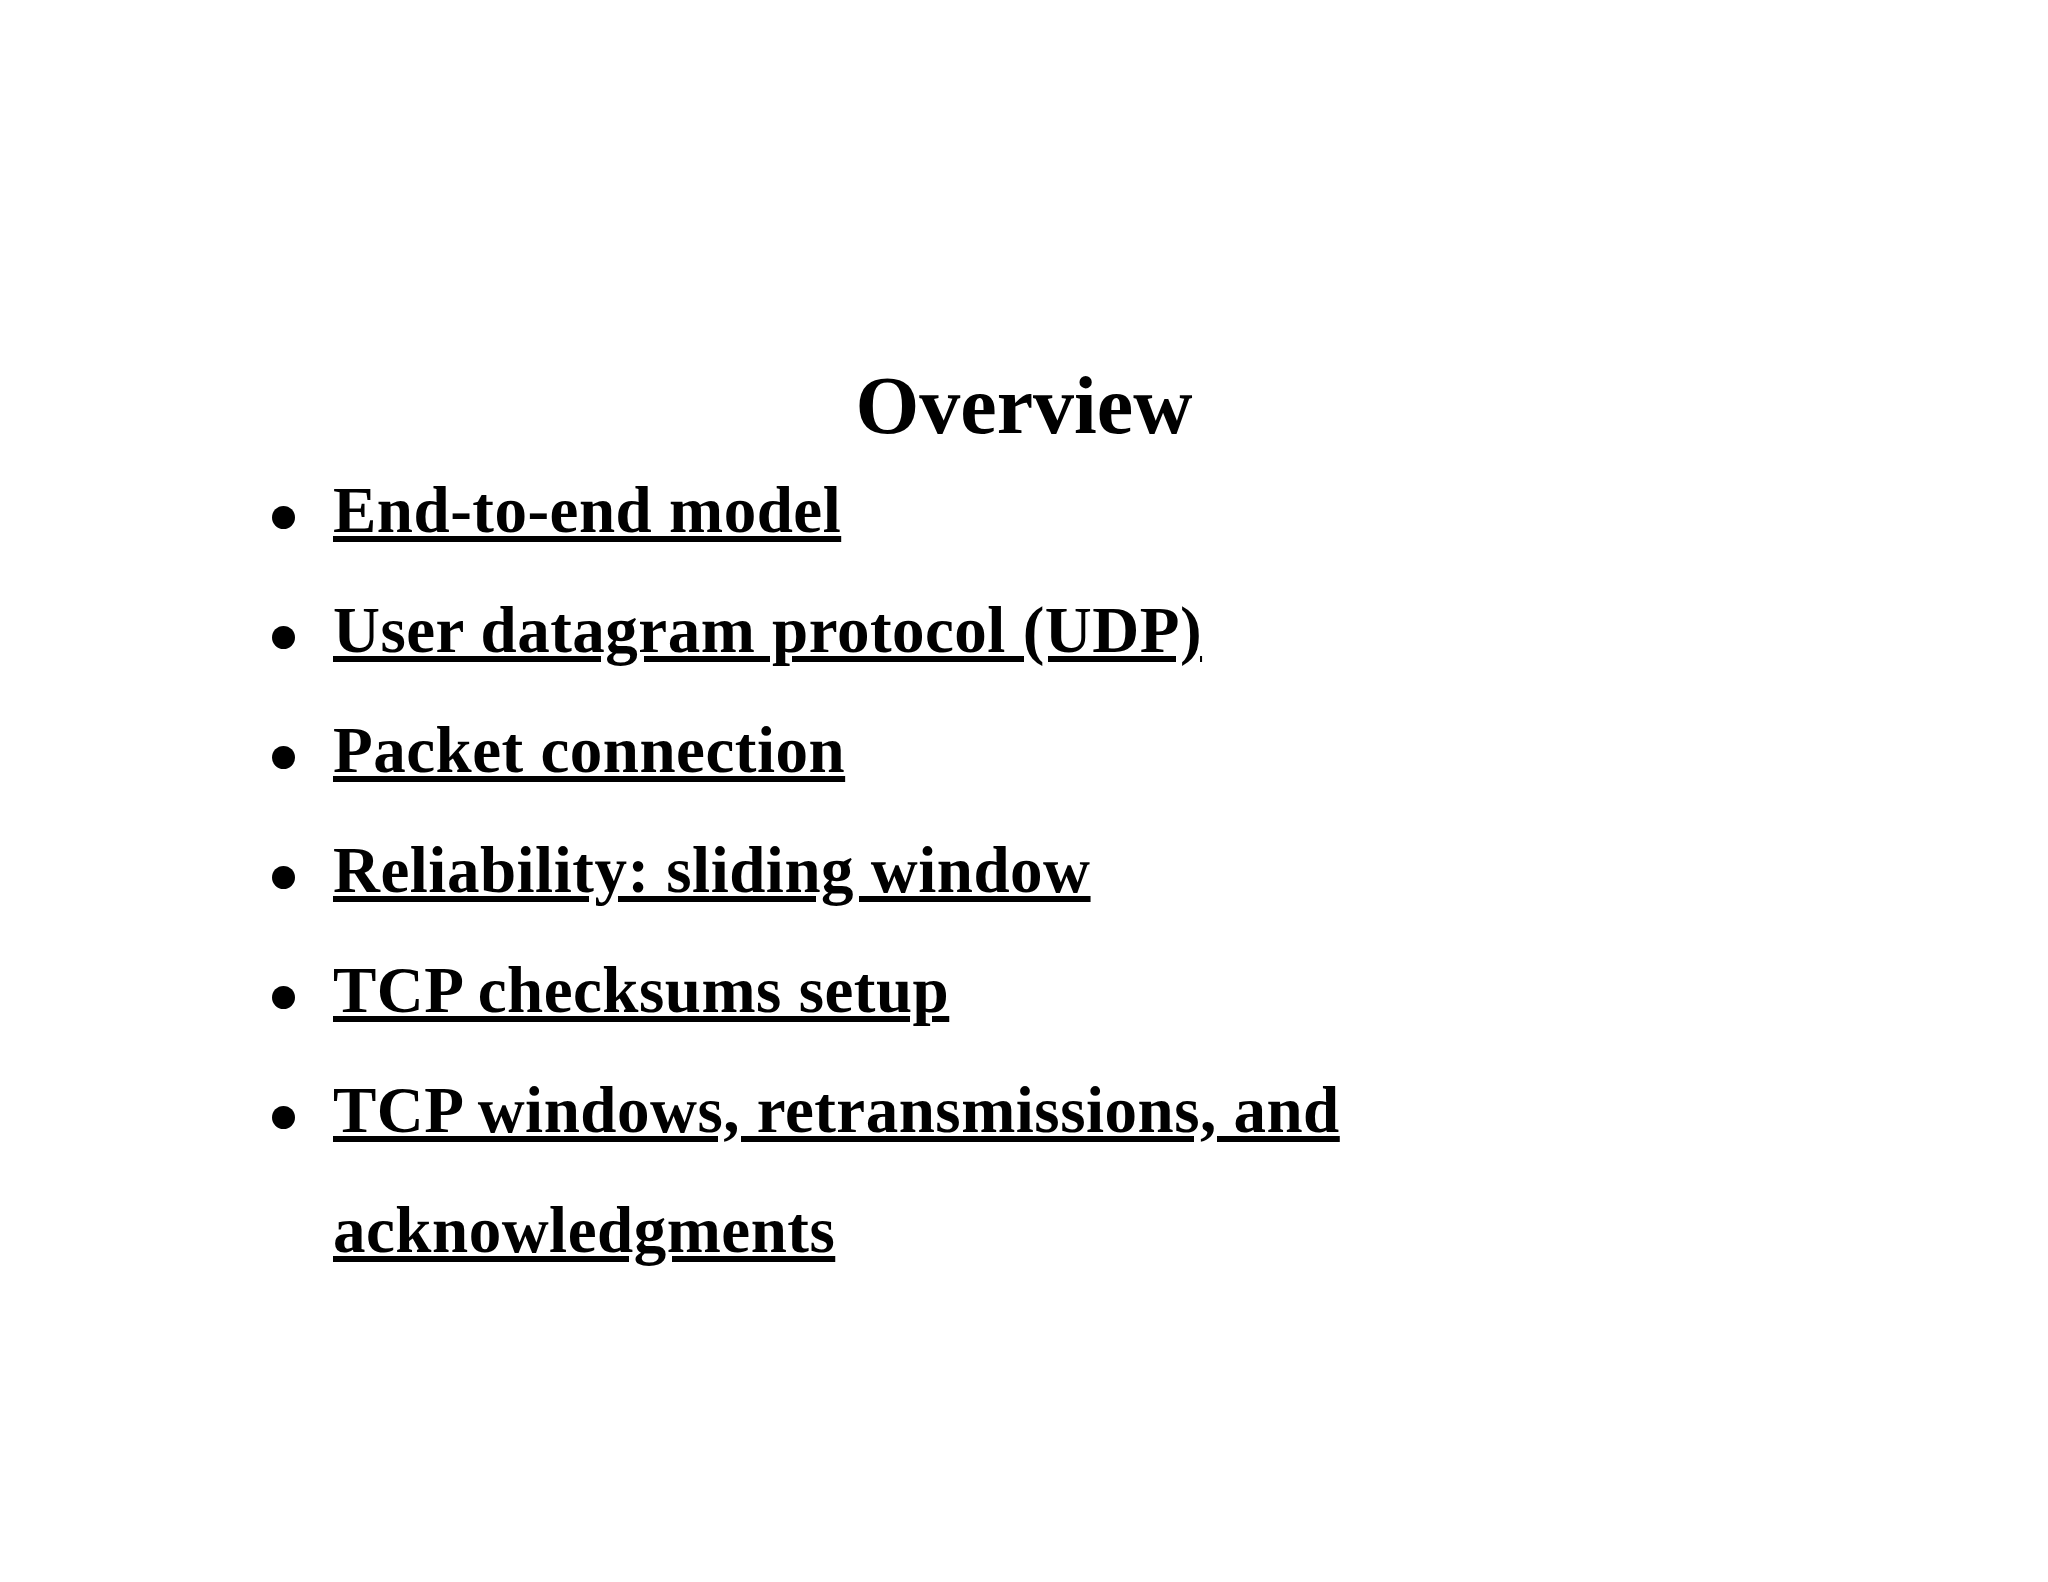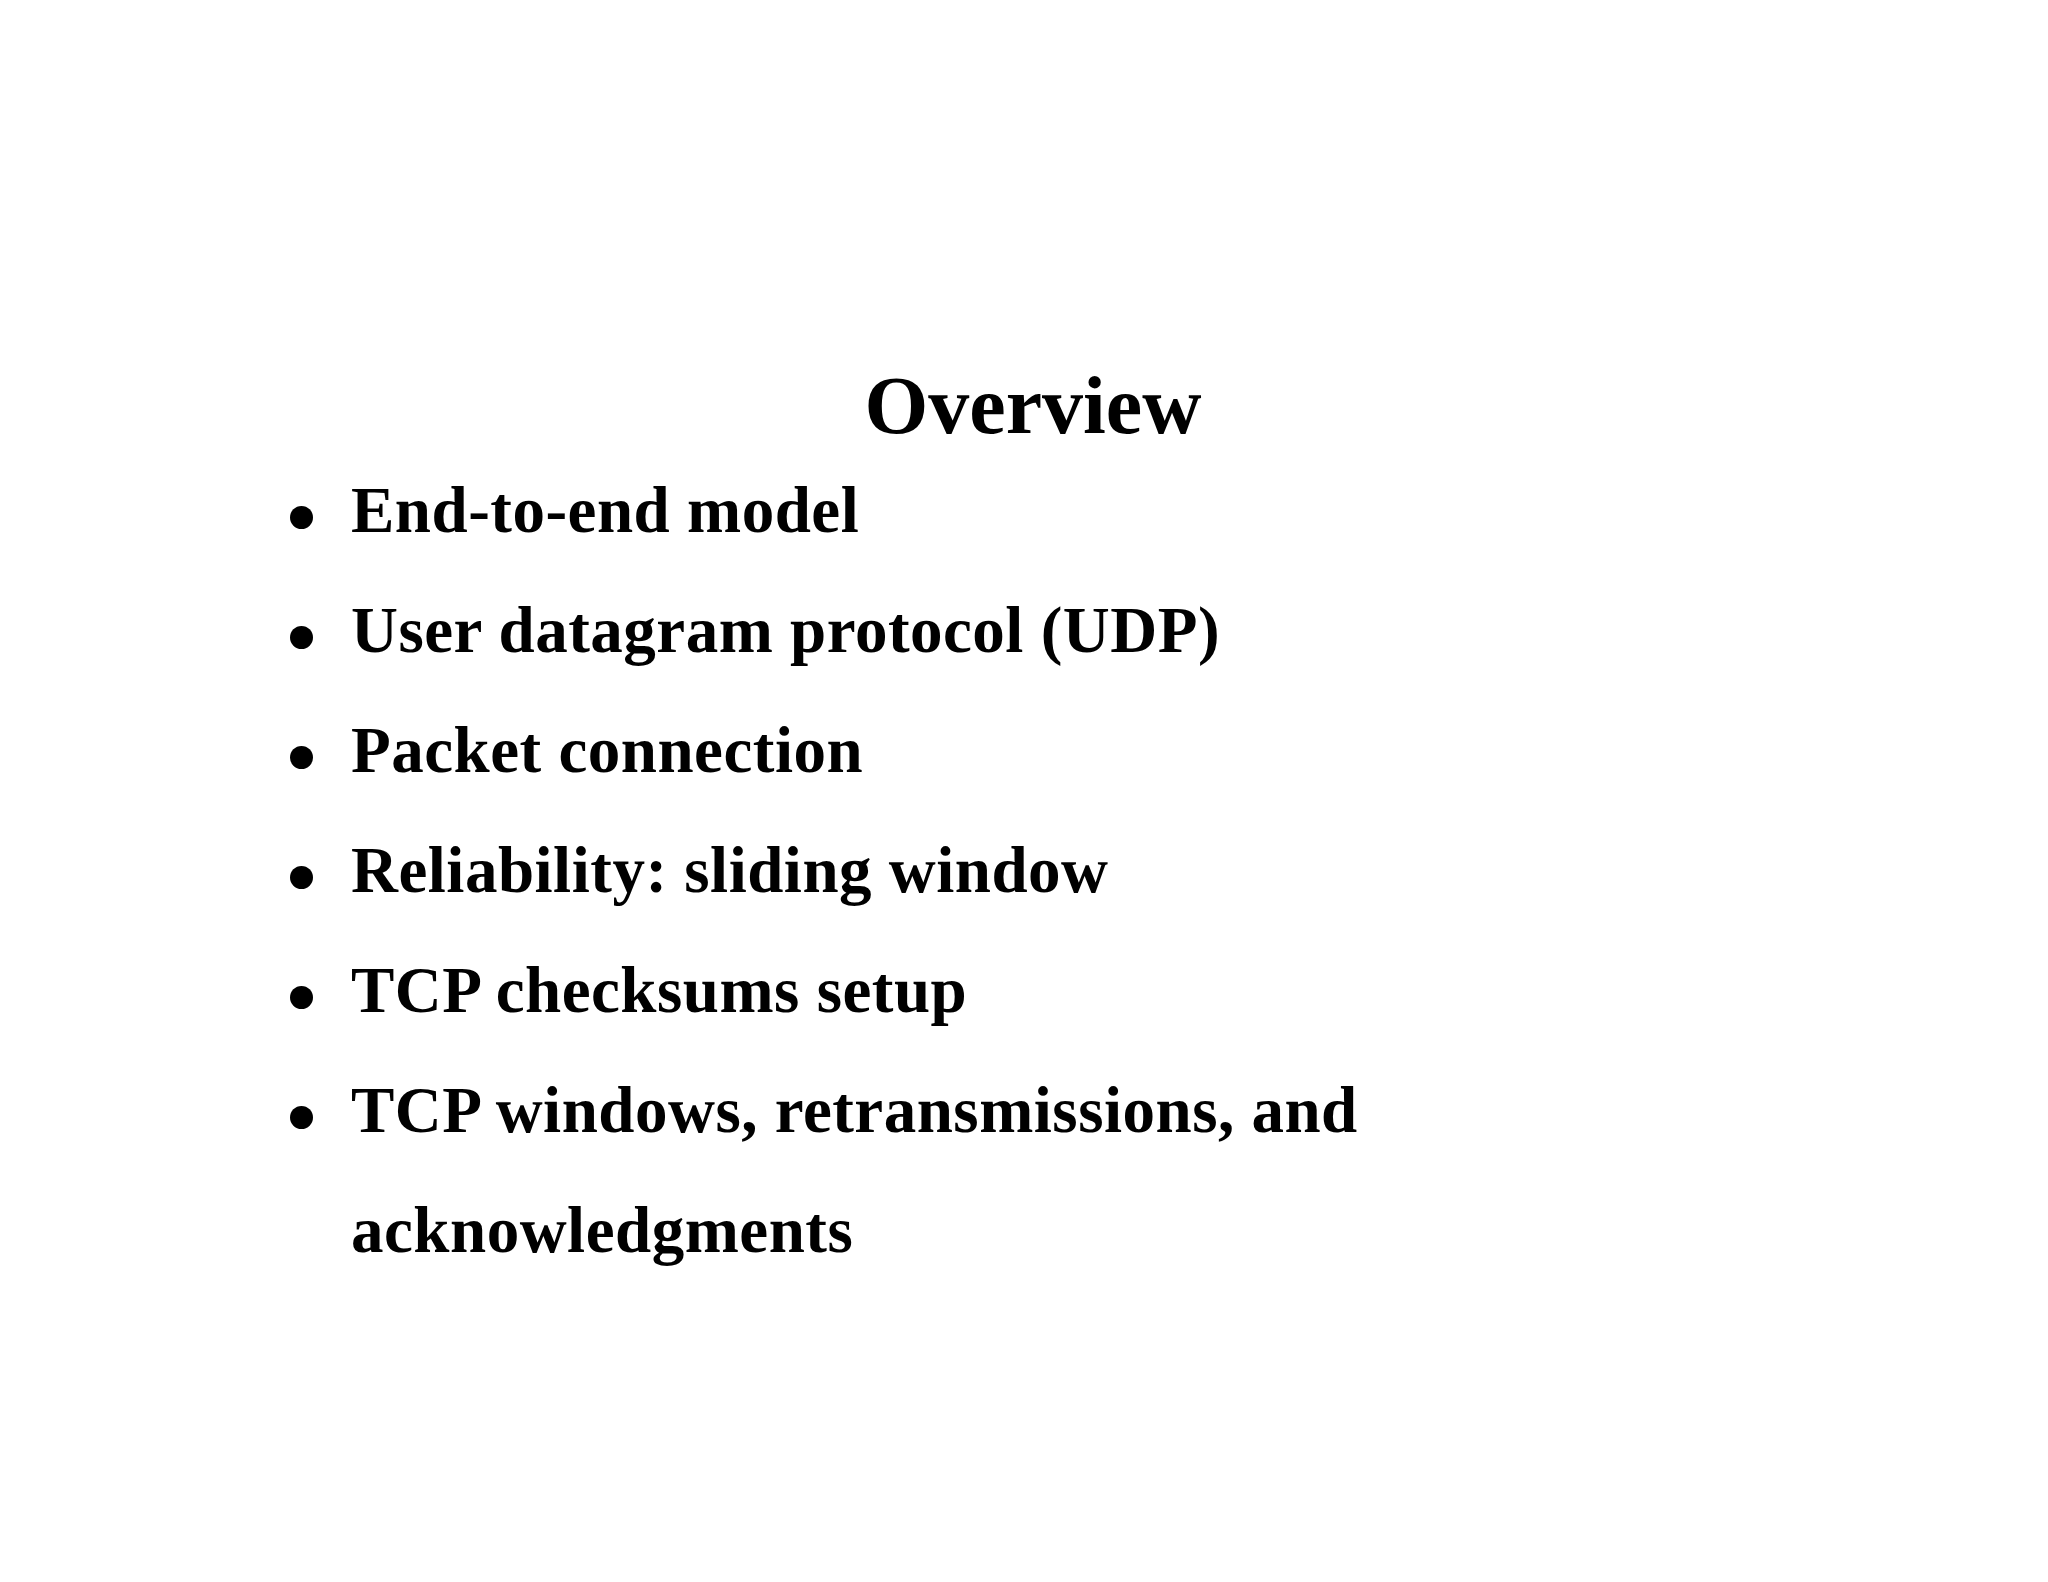--- a/index.html
+++ b/index.html
@@ -12,41 +12,41 @@
     background: #ffffff;
     overflow: hidden;
     position: relative;
     font-family: "Liberation Serif", "DejaVu Serif", serif;
     color: #000000;
   }
   .slide {
     position: absolute;
     inset: 0;
     background: #ffffff;
-    margin-left: 18px;
   }
   .slide-title {
     position: absolute;
     top: 302px;
     left: 0;
     width: 100%;
     text-align: center;
     font-size: 82px;
     font-weight: bold;
     line-height: 1.2;
     letter-spacing: 0px;
     white-space: nowrap;
   }
   .bullet-list {
     position: absolute;
     left: 272px;
     top: 450px;
     margin: 0;
     padding: 0;
     list-style: none;
+    text-decoration: underline;
   }
   .bullet-item {
     position: relative;
     padding-left: 61px;
     margin: 0;
   }
   .bullet-dot {
     position: absolute;
     left: 0;
     top: 56px;

